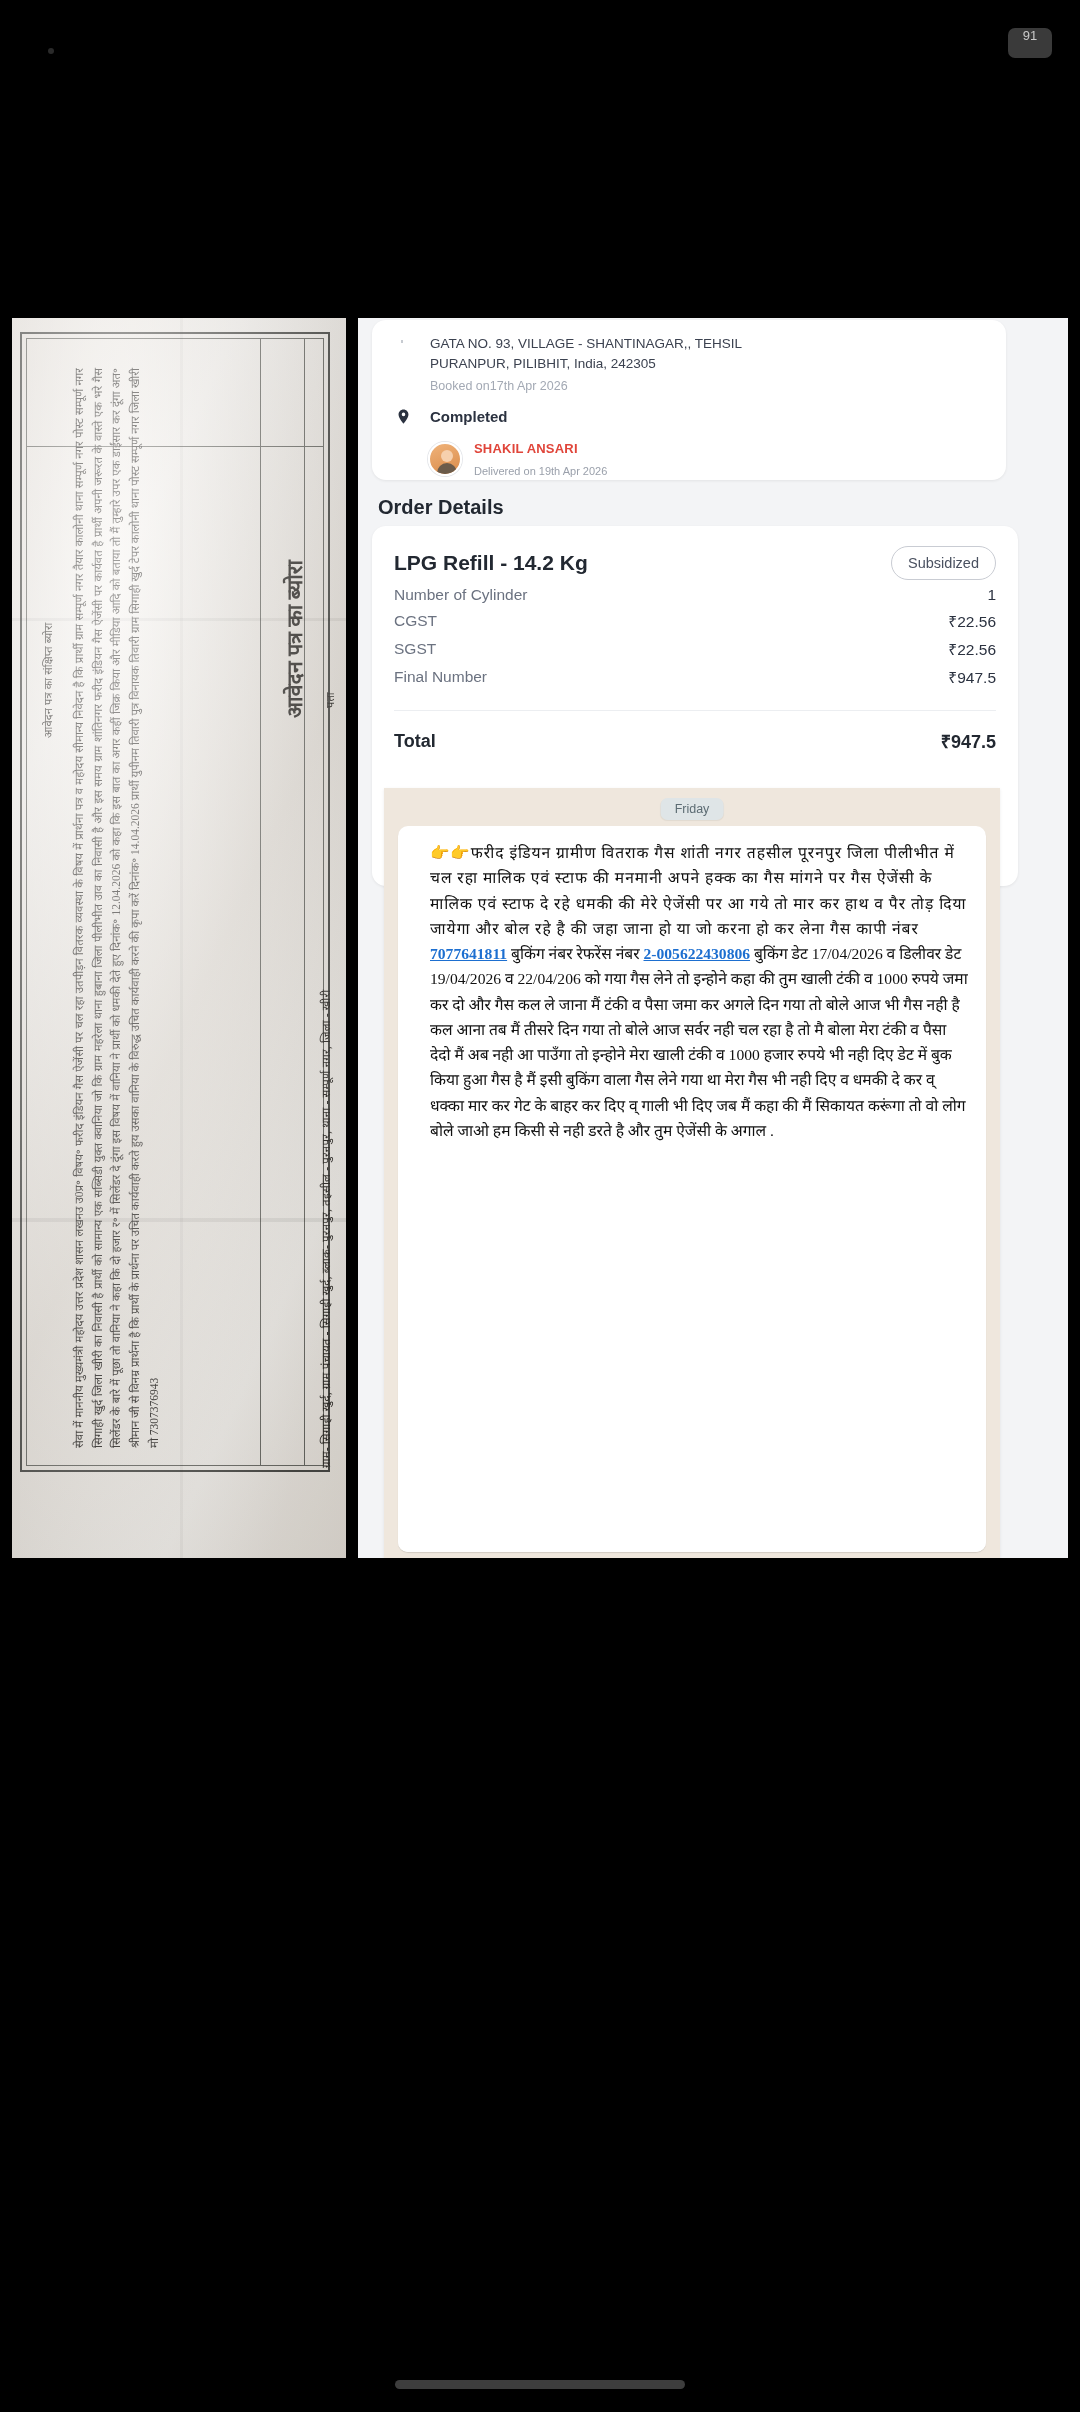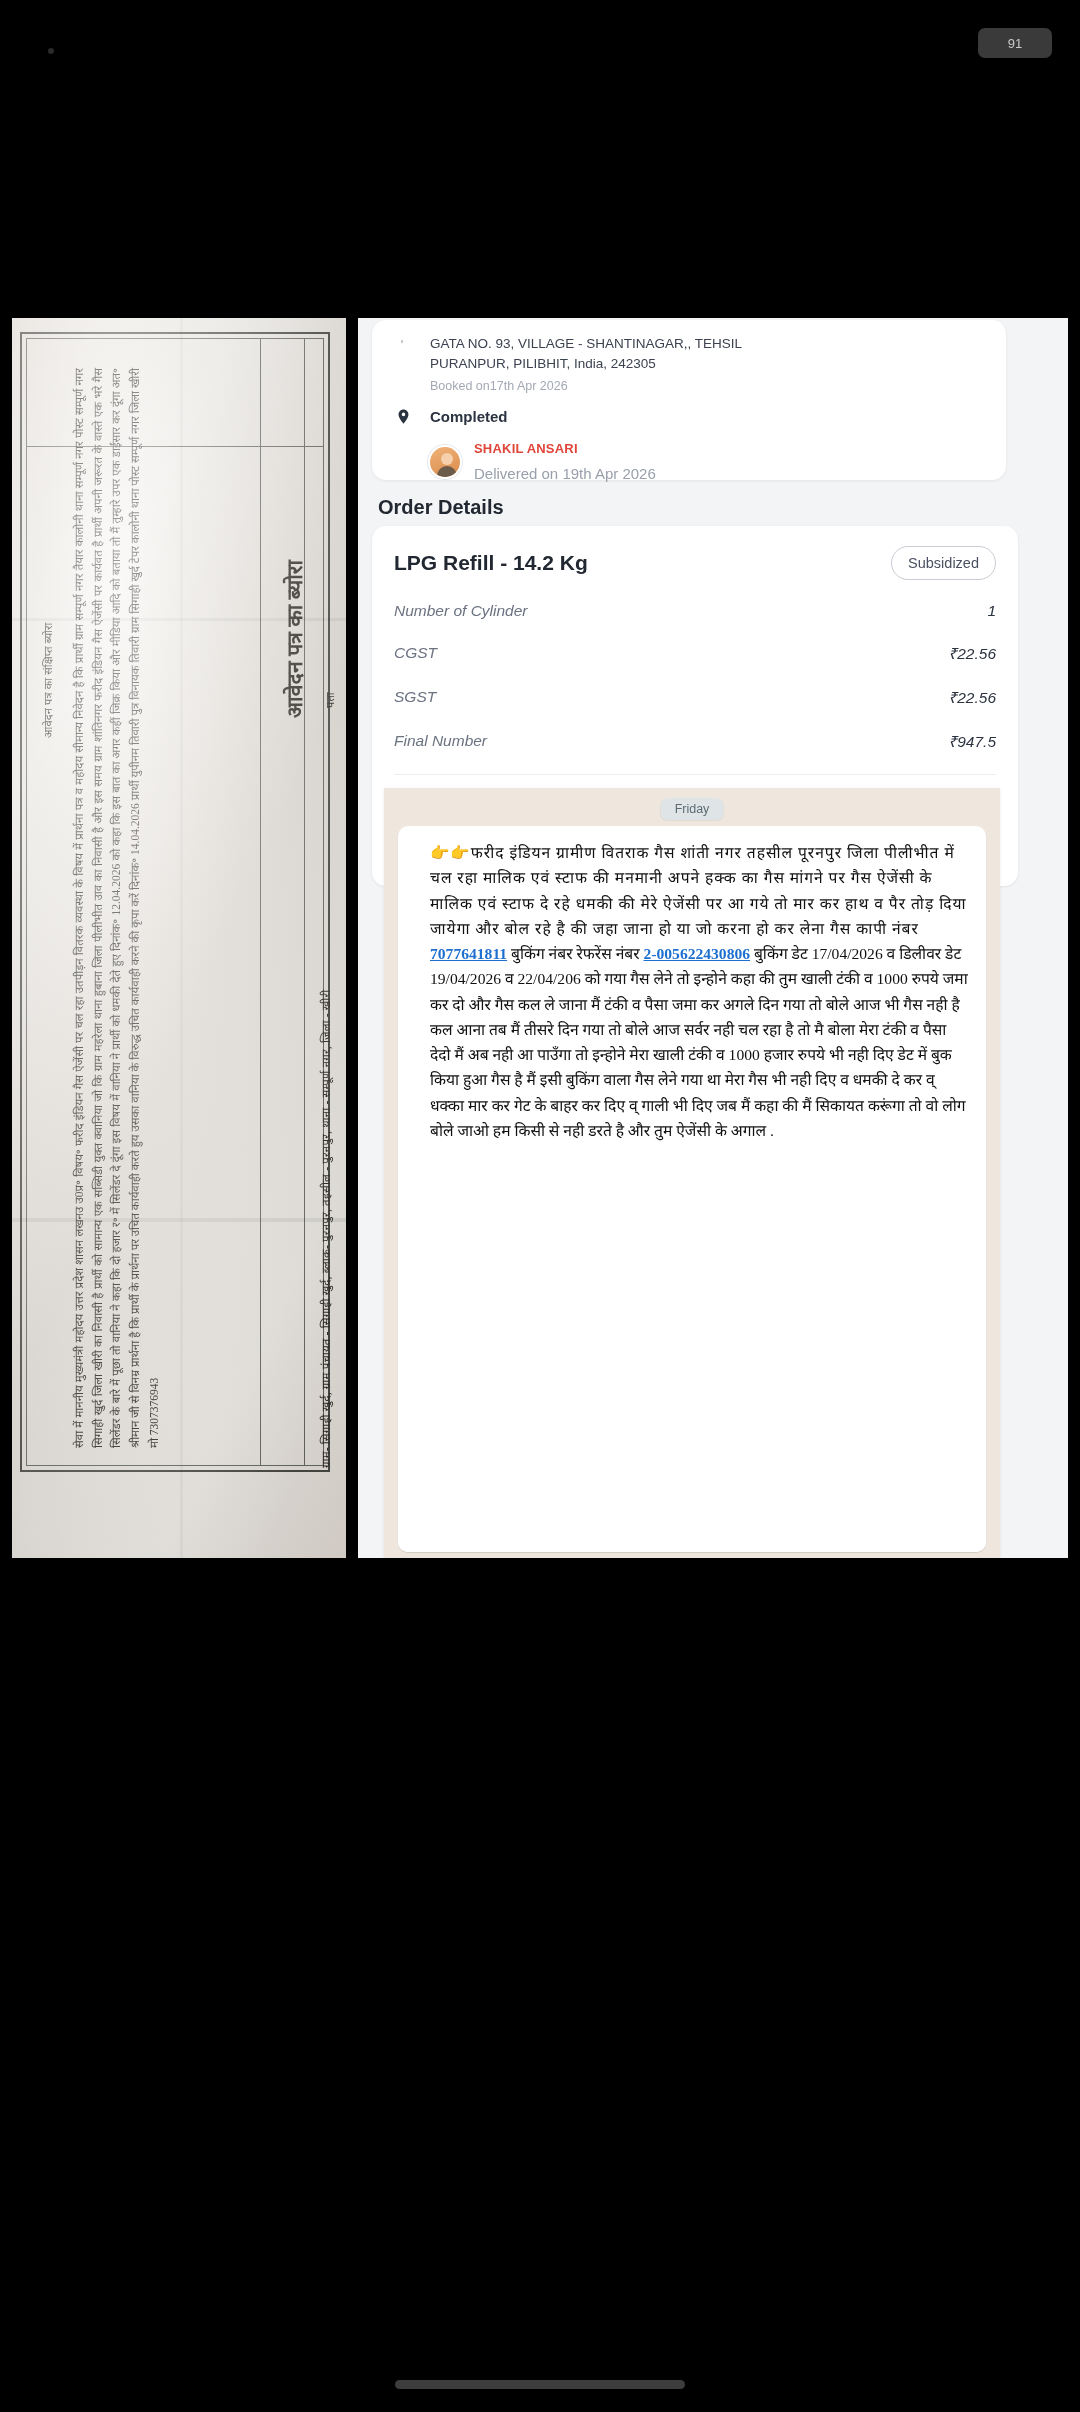--- a/index.html
+++ b/index.html
@@ -9,22 +9,22 @@
     font-family: "Liberation Sans", sans-serif;
     overflow: hidden;
   }
   .screen { position: relative; width: 1080px; height: 2412px; background: #000; }
 
   
   .topbar { position: absolute; top: 0; left: 0; width: 1080px; height: 318px; background: #000; }
   .tiny-dot { position: absolute; top: 48px; left: 48px; width: 6px; height: 6px; border-radius: 50%; background: #2a2a2a; }
   .chip {
     position: absolute; top: 28px; right: 28px;
-    width: 74px; height: 30px; border-radius: 7px;
-    background: #3a3a3a; display: flex; align-items: center; justify-content: center;
+    width: 44px; height: 30px; border-radius: 7px;
+    background: #3a3a3a; display: flex; justify-content: center;
   }
   .chip span { color: #c9c9c9; font-size: 13px; }
 
   
   .band {
     position: absolute; top: 318px; left: 0; width: 1080px; height: 1240px;
     background: #000; overflow: hidden;
   }
 
   
@@ -125,39 +125,39 @@
   }
   .avatar:after {
     content: ""; position: absolute; left: 7px; top: 19px; width: 20px; height: 20px;
     border-radius: 50%; background: #6b5b4a;
   }
   .avatar:before {
     content: ""; position: absolute; left: 11px; top: 6px; width: 12px; height: 12px;
     border-radius: 50%; background: #f6d0ad;
   }
   .person-name { font-size: 13px; font-weight: 700; color: #e0453a; letter-spacing: .2px; }
-  .person-sub { font-size: 15px; color: #9aa0ab; margin-top: 9px; }
+  .person-sub { font-size: 11px; color: #9aa0ab; margin-top: 9px; }
 
   .section-title {
     position: absolute; left: 20px; top: 178px;
     font-size: 20px; font-weight: 700; color: #222831;
   }
 
   .order-card {
     position: absolute; left: 14px; top: 208px; width: 646px; height: 360px;
     background: #fff; border-radius: 14px; box-shadow: 0 1px 3px rgba(0,0,0,0.07);
     padding: 20px 22px;
   }
   .order-head { display: flex; align-items: center; justify-content: space-between; }
   .order-name { font-size: 21px; font-weight: 700; color: #222831; }
   .pill {
     border: 1.5px solid #c9ccd3; border-radius: 20px; padding: 8px 16px;
     font-size: 14.5px; color: #4a5160; background: #fff;
   }
-  .kv { display: flex; justify-content: space-between; align-items: center; margin-top: 22px; font-style: italic; }
+  .kv { display: flex; justify-content: space-between; align-items: center; margin-top: 6px; }
   .k { font-size: 15.5px; color: #6b7280; }
   .v { font-size: 15.5px; color: #2b3240; }
   .divider { height: 1px; background: #eceef1; margin-top: 22px; }
   .total-row { display: flex; justify-content: space-between; align-items: center; margin-top: 18px; }
   .total-k { font-size: 18px; font-weight: 700; color: #222831; }
   .total-v { font-size: 18px; font-weight: 700; color: #222831; }
 
   
   .chat-card {
     position: absolute; left: 26px; top: 470px; width: 616px; height: 770px;

